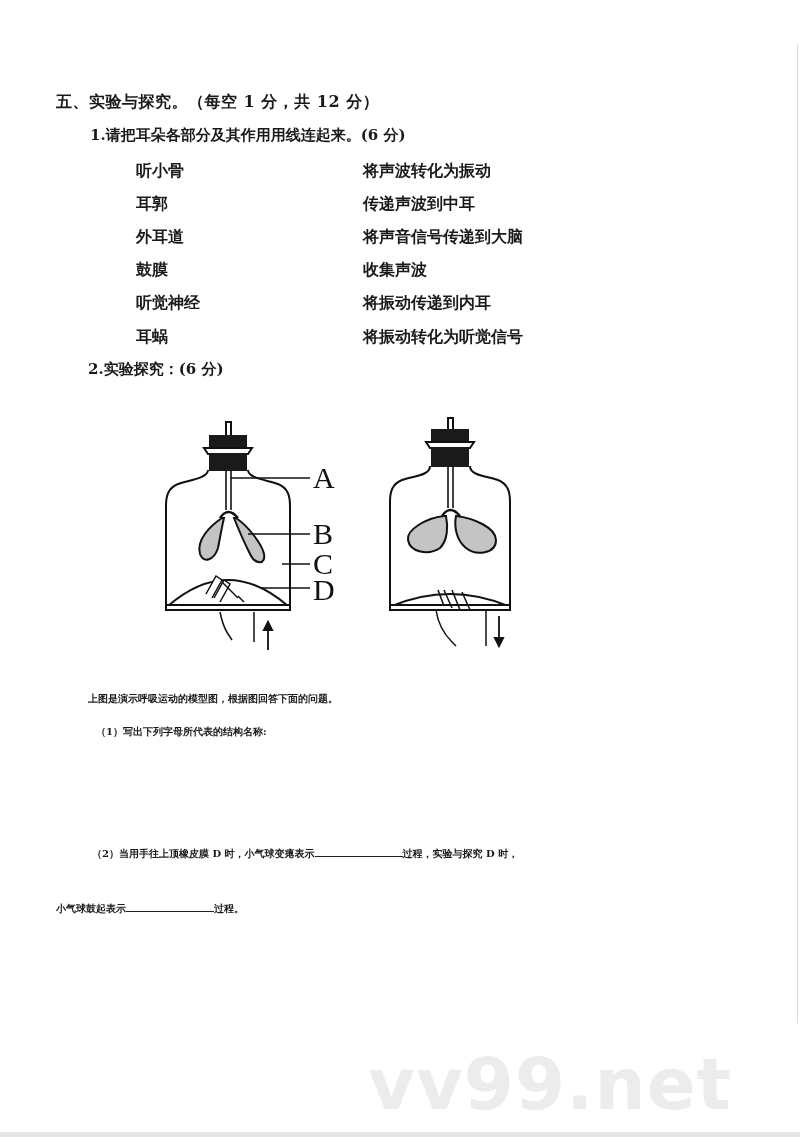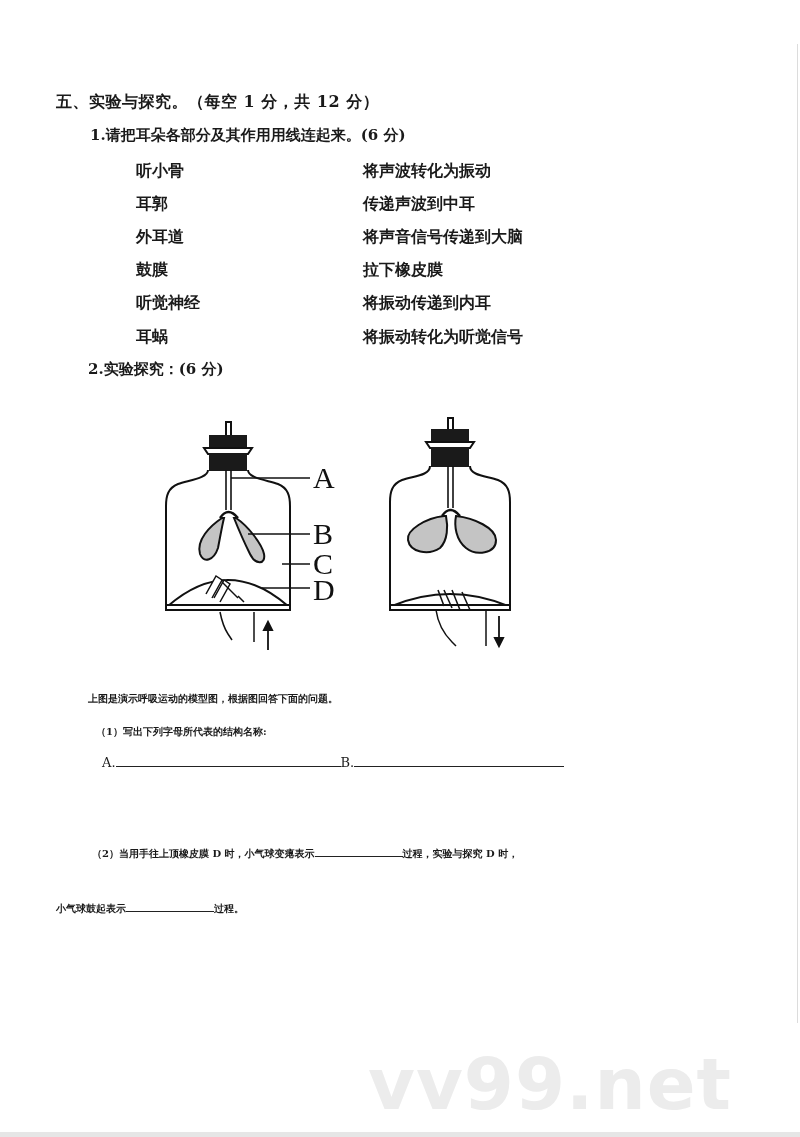--- a/index.html
+++ b/index.html
@@ -82,21 +82,21 @@
   <div class="abs match-left" style="top:117px">听小骨</div>
   <div class="abs match-left" style="top:150px">耳郭</div>
   <div class="abs match-left" style="top:183px">外耳道</div>
   <div class="abs match-left" style="top:216px">鼓膜</div>
   <div class="abs match-left" style="top:249px">听觉神经</div>
   <div class="abs match-left" style="top:283px">耳蜗</div>
 
   <div class="abs match-right" style="top:117px">将声波转化为振动</div>
   <div class="abs match-right" style="top:150px">传递声波到中耳</div>
   <div class="abs match-right" style="top:183px">将声音信号传递到大脑</div>
-  <div class="abs match-right" style="top:216px">拉下橡皮膜</div>
+  <div class="abs match-right" style="top:216px">收集声波</div>
   <div class="abs match-right" style="top:249px">将振动传递到内耳</div>
   <div class="abs match-right" style="top:283px">将振动转化为听觉信号</div>
 
   <div class="abs q-title q2-title">2.实验探究：(6 分)</div>
 
   <svg class="abs" style="left:150px; top:370px" width="400" height="245" viewBox="0 0 400 245">
 
     <g stroke="#111" fill="none" stroke-width="2">
 
       <rect x="76" y="8" width="5" height="16" fill="#fff"></rect>
@@ -166,23 +166,20 @@
 
       <line x1="113" y1="202" x2="113" y2="230" stroke-width="1.8"></line>
       <path d="M109 224 L113 232 L117 224 Z" fill="#111"></path>
     </g>
   </svg>
 
   <div class="abs para" style="left:88px; top:648px">上图是演示呼吸运动的模型图，根据图回答下面的问题。</div>
 
   <div class="abs para" style="left:96px; top:681px">（1）写出下列字母所代表的结构名称:</div>
 
-  <div class="abs" style="left:102px; top:708px">
-    <span class="blank-label">A.</span><span class="blank-line" style="width:225px"></span><span class="blank-label">B.</span><span class="blank-line" style="width:210px"></span>
-  </div>
 
   <div class="abs para" style="left:92px; top:800px">
     <span>（2）当用手往上顶橡皮膜 D 时，小气球变瘪表示</span><span class="blank-line" style="width:88px"></span><span>过程，实验与探究 D 时，</span>
   </div>
   <div class="abs para" style="left:56px; top:855px">
     <span>小气球鼓起表示</span><span class="blank-line" style="width:88px"></span><span>过程。</span>
   </div>
 
   <div class="abs watermark">vv99.net</div>
 

